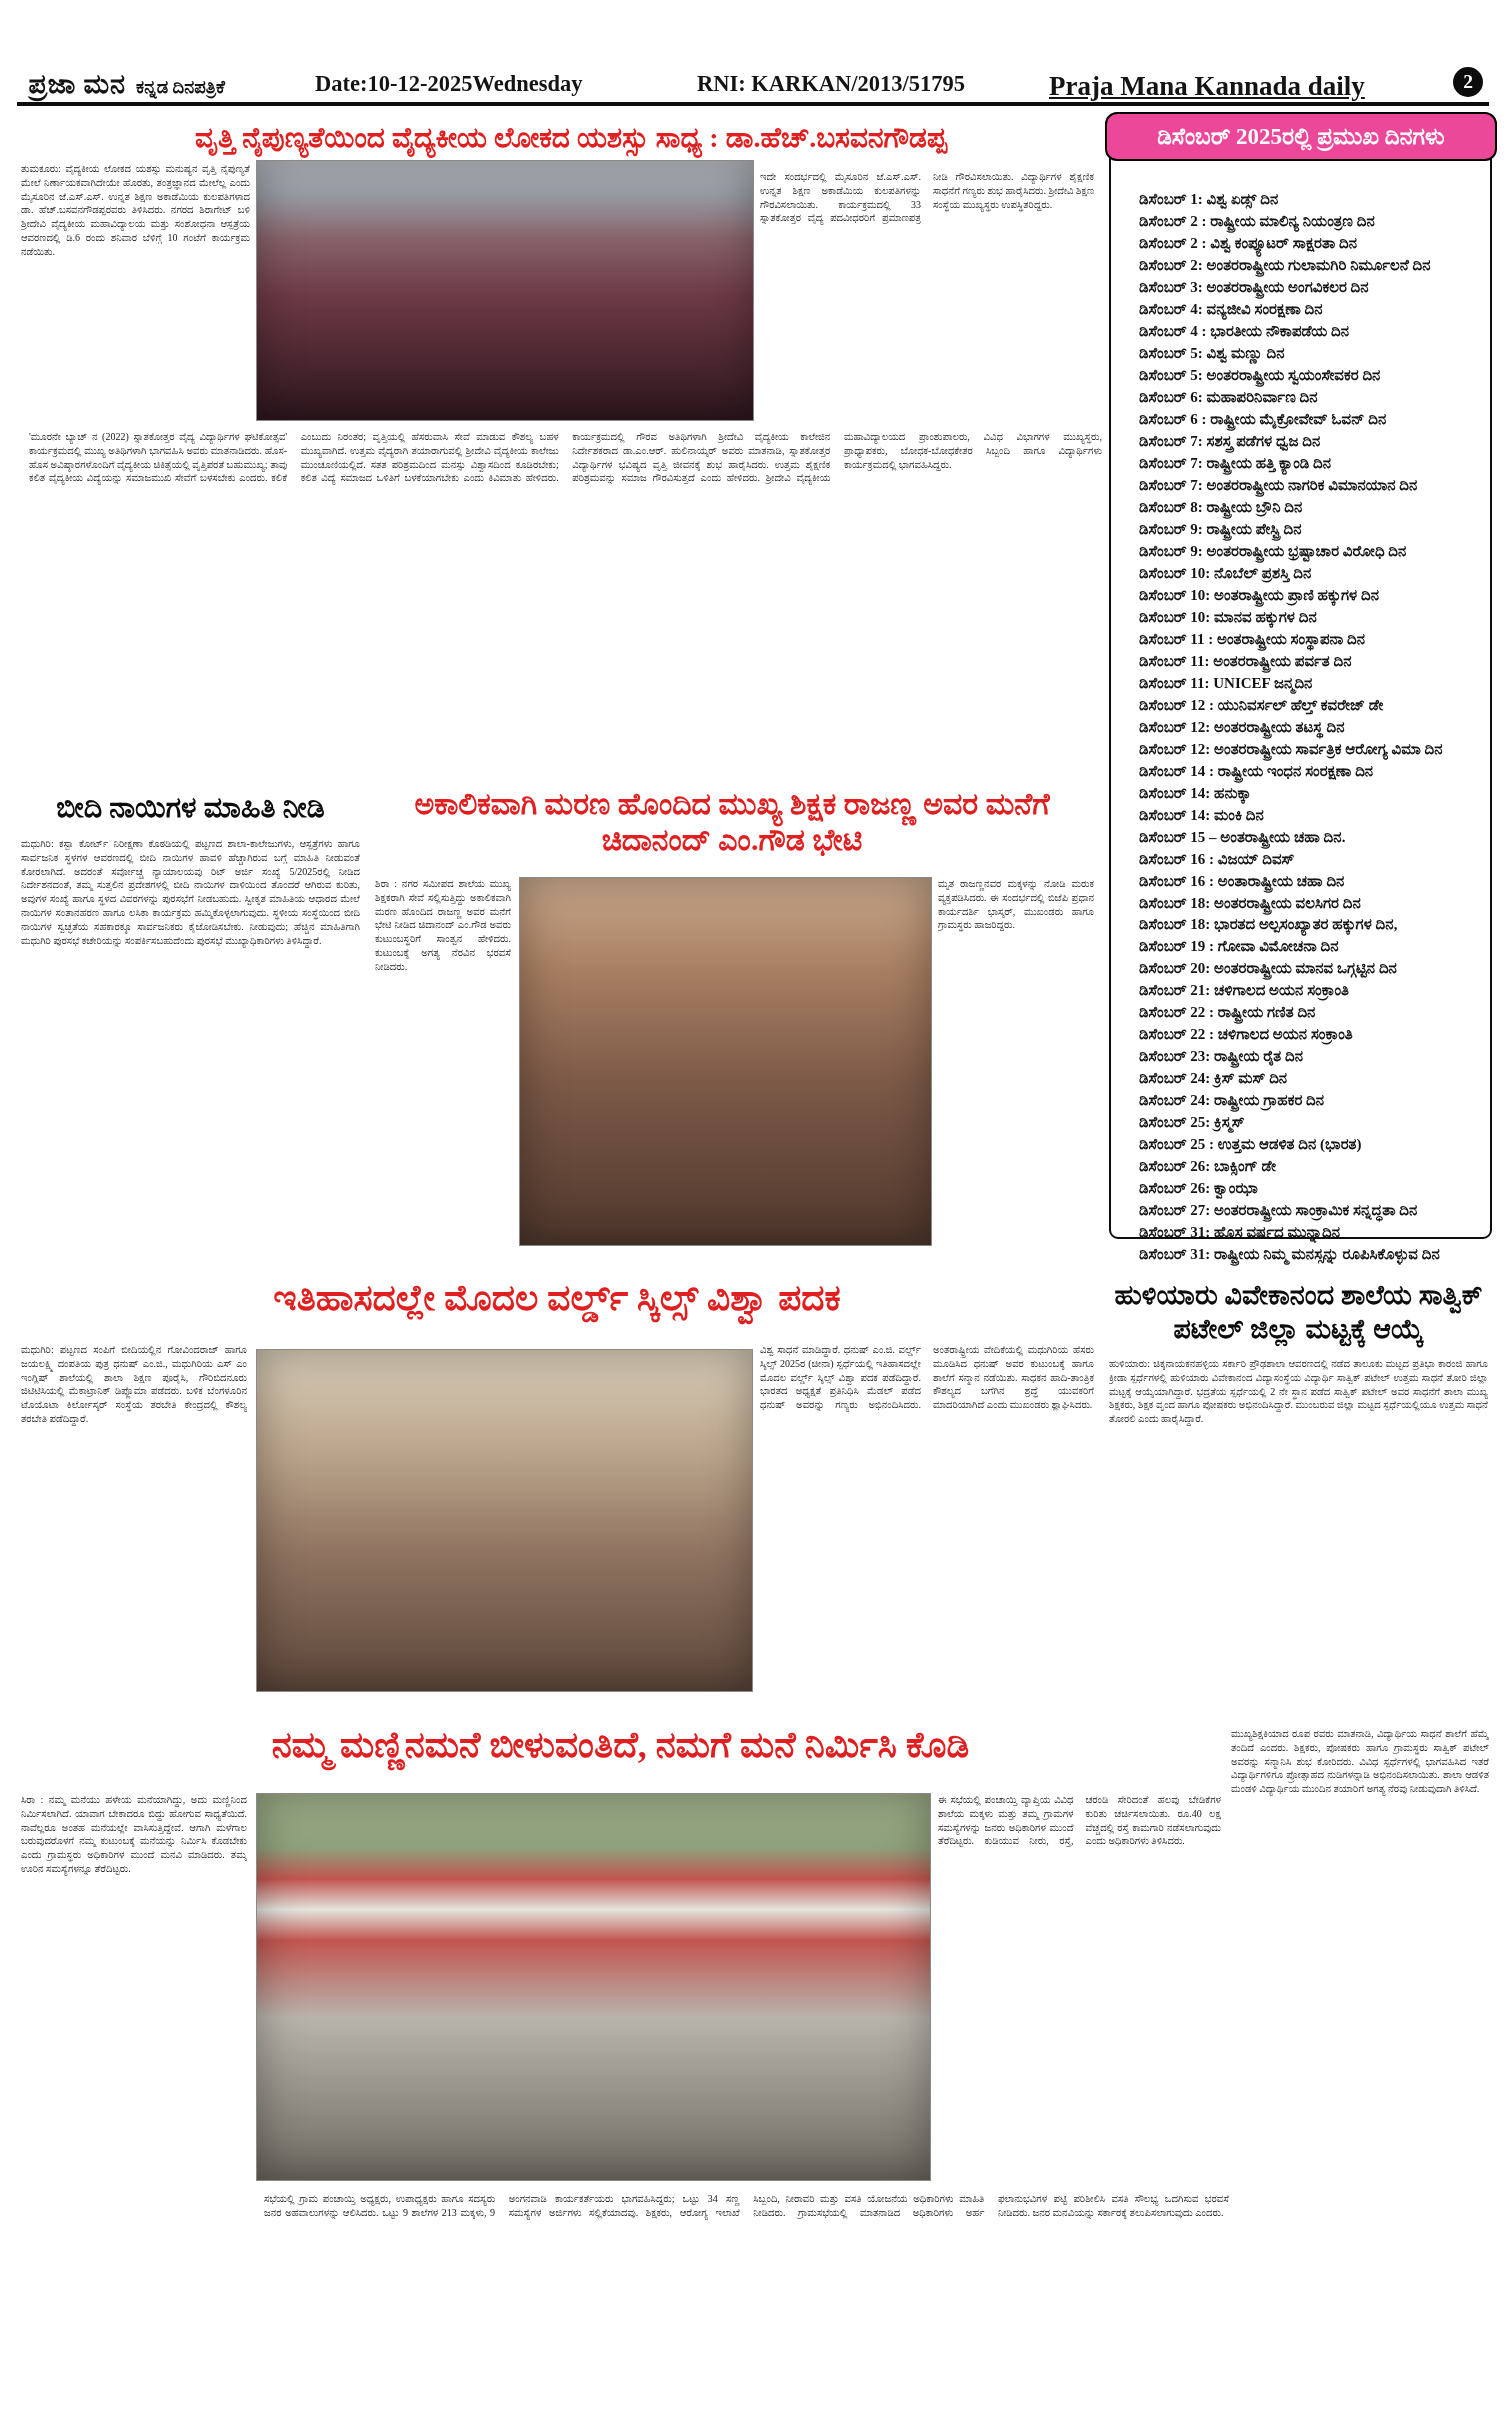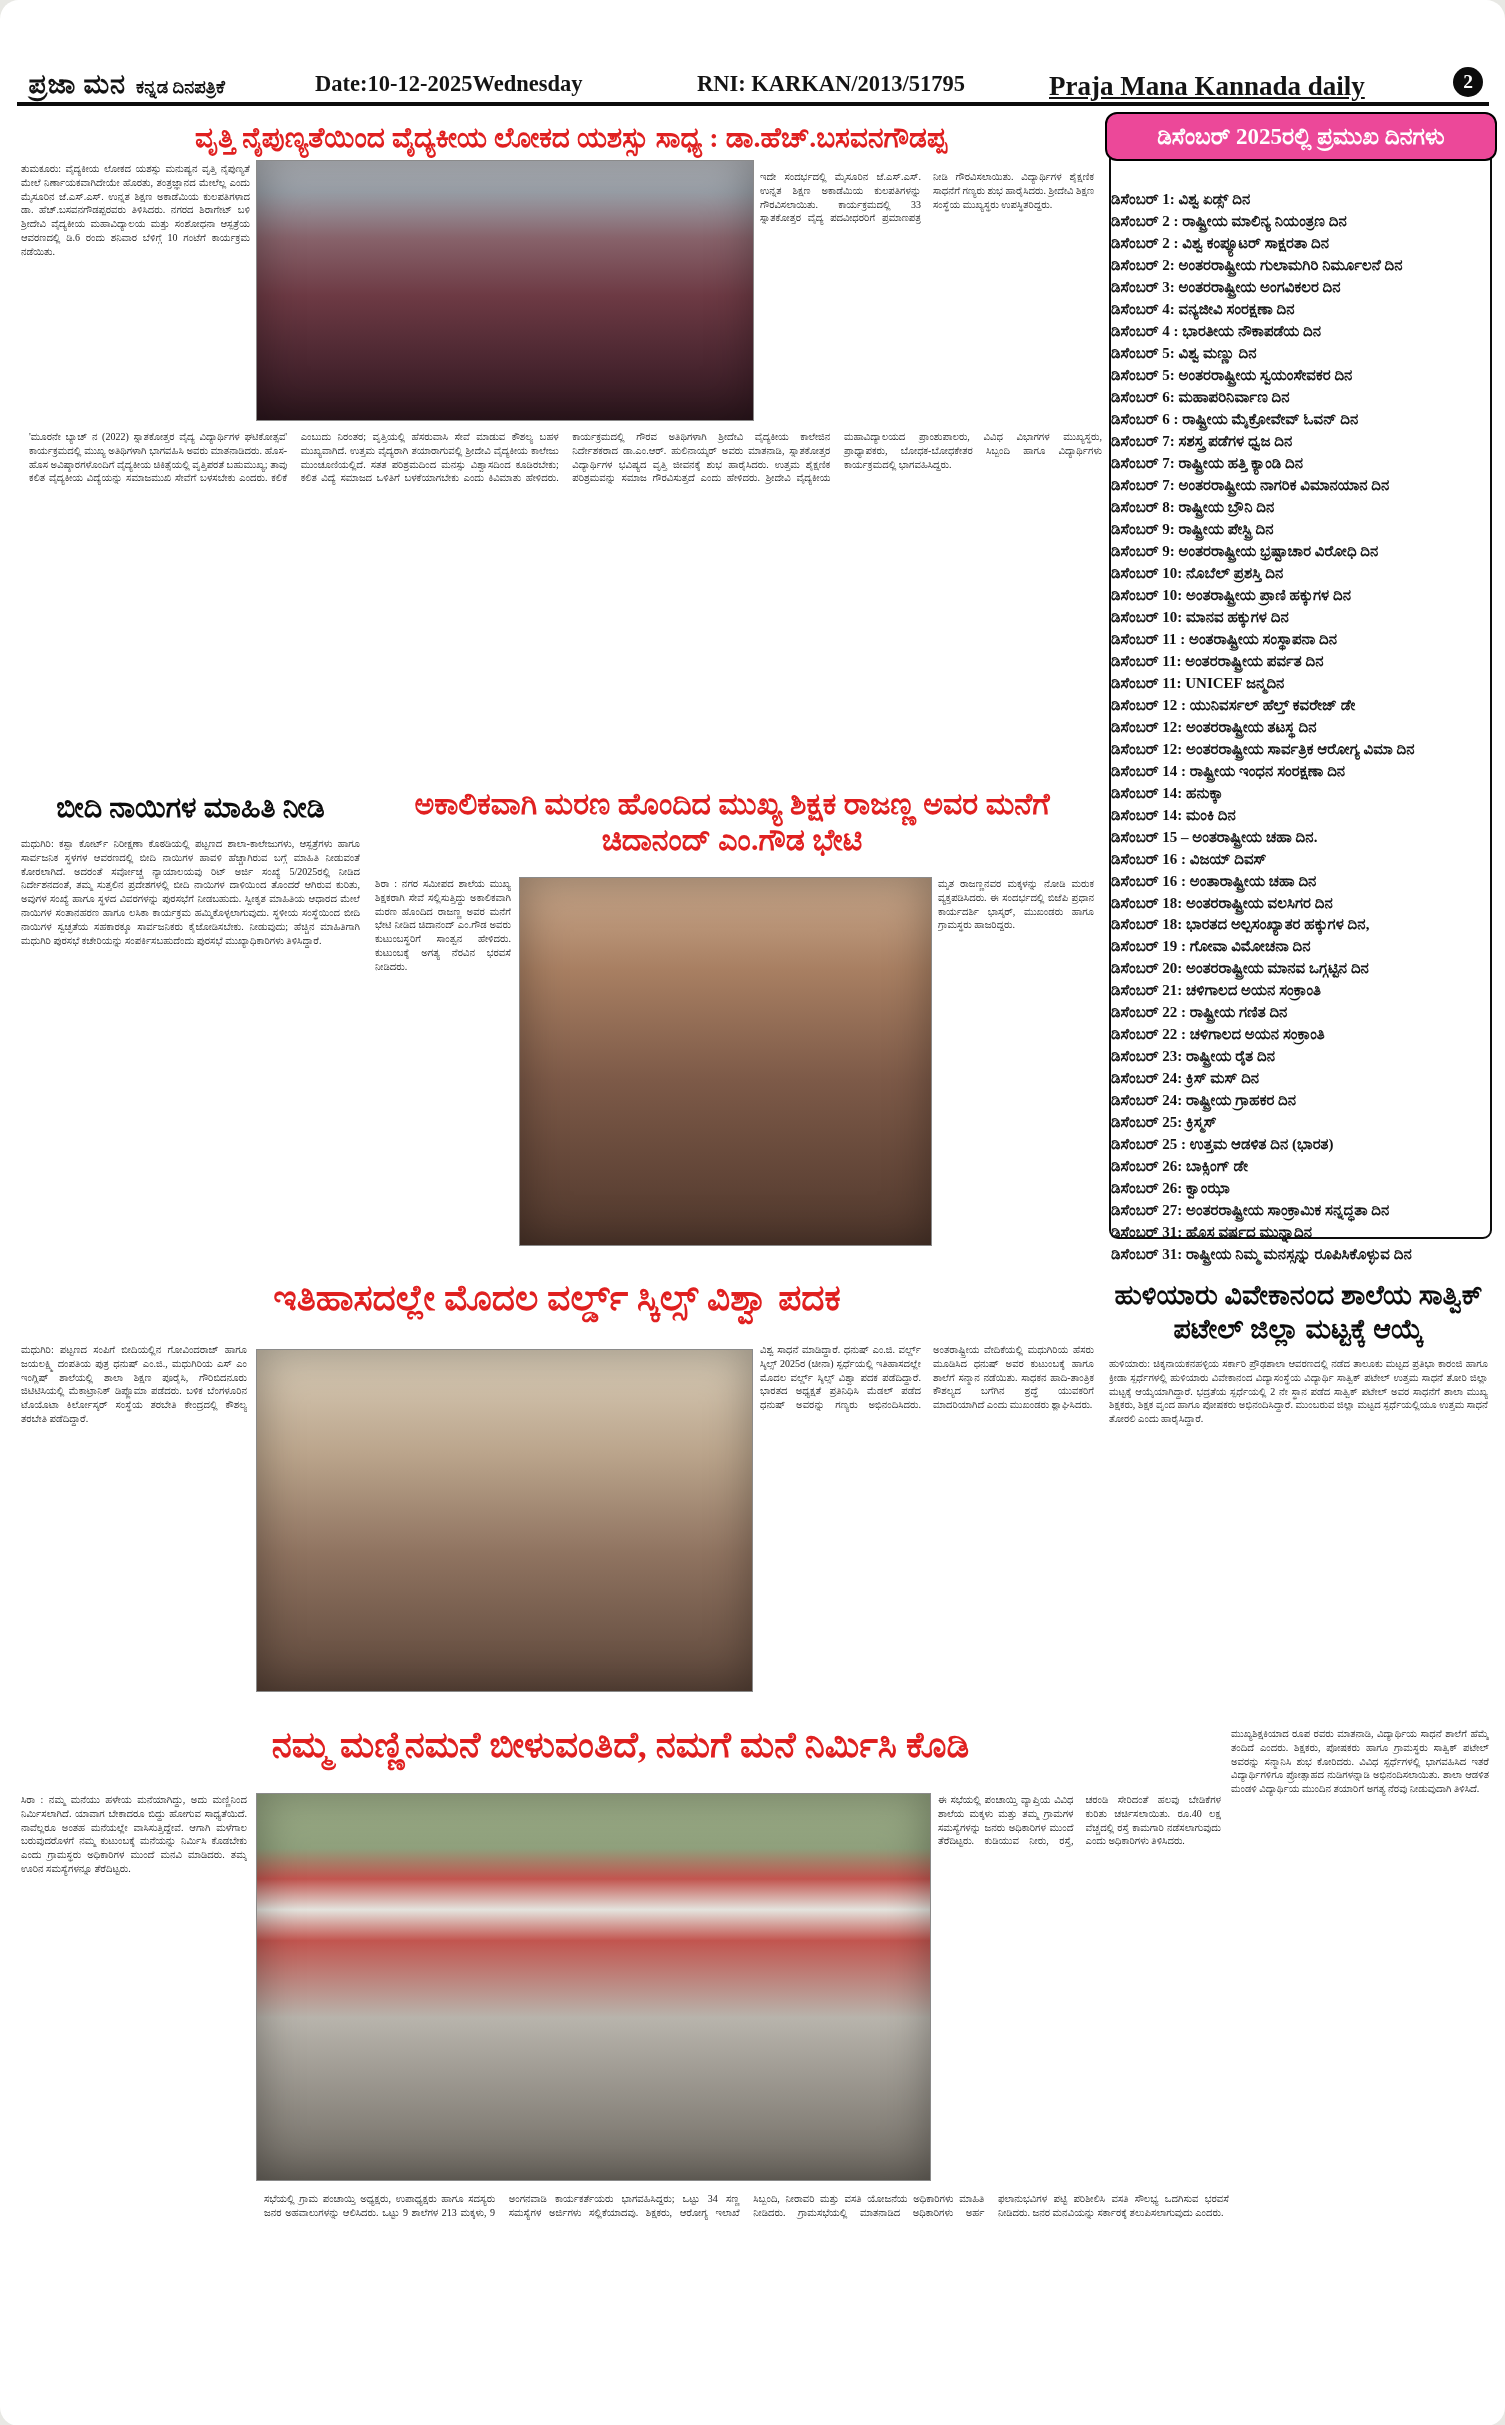--- a/index.html
+++ b/index.html
@@ -1,17 +1,17 @@
 <!DOCTYPE html>
 <html style="font-size:12px"><head>
 <meta charset="utf-8">
 <style>
   html,body{margin:0;padding:0;background:#e8e8e4;}
   .page{position:relative;width:1505px;height:2426px;background:#ffffff;margin:0 auto;
-        font-family:"Liberation Serif","DejaVu Serif",serif;color:#141414;overflow:hidden;border-radius:19px;}
+        font-family:"Liberation Serif","DejaVu Serif",serif;color:#141414;overflow:hidden;}
   .abs{position:absolute;}
   
   .masthead{font-weight:bold;font-size:27px;letter-spacing:0.7px;}
   .masthead-sub{font-size:18px;font-weight:bold;margin-left:10.5px;}
   .hdr-date{font-weight:bold;font-size:22.5px;}
   .hdr-rni{font-weight:bold;font-size:22.5px;}
   .hdr-eng{font-weight:bold;font-size:27px;text-decoration:underline;}
   .page-badge{width:30px;height:30px;border-radius:50%;background:#0c0c0c;color:#fff;
               font-size:19.5px;font-weight:bold;text-align:center;line-height:30px;}
   .rule-thick{background:#0c0c0c;height:3.7px;}
@@ -25,21 +25,21 @@
   
   .photo{border:0.7px solid #8a8a8a;box-shadow:inset 0 0 45px rgba(0,0,0,.35);}
   .p1{background:linear-gradient(180deg,#b9bcc2 0%,#9aa0a8 12%,#87626a 30%,#6d3a44 52%,#4a2630 78%,#2e171e 100%);}
   .p2{background:linear-gradient(180deg,#caa98c 0%,#a87f62 25%,#7d5a48 55%,#4f372c 100%);}
   .p3{background:linear-gradient(180deg,#d9cdb8 0%,#bba58c 30%,#8f7360 60%,#5c463a 100%);}
   .p4{background:linear-gradient(180deg,#9fb08a 0%,#8fa07c 14%,#c2554f 22%,#e4e4de 30%,#c2554f 38%,#b8b4ac 58%,#6f6a62 100%);}
   
   .days-box{border:2.2px solid #0d0d0d;border-radius:9px;background:#fff;}
   .days-title{background:#ec4899;color:#ffffff;border:2.2px solid #000;border-radius:12px;
               font-size:23px;font-weight:bold;text-align:center;line-height:45px;}
-  .days-list{padding:37px 9px 6px 0;font-size:15px;line-height:1.42;font-weight:bold;}
+  .days-list{padding:37px 9px 6px 28px;font-size:15px;line-height:1.42;font-weight:bold;}
   .day-item{margin-bottom:0.7px;}
 </style>
 </head>
 <body>
 
 <div class="page">
 
   <header>
     <div class="abs" style="left:28.5px;top:69px;display:flex;align-items:baseline;">
       <span class="masthead">ಪ್ರಜಾ ಮನ</span>

